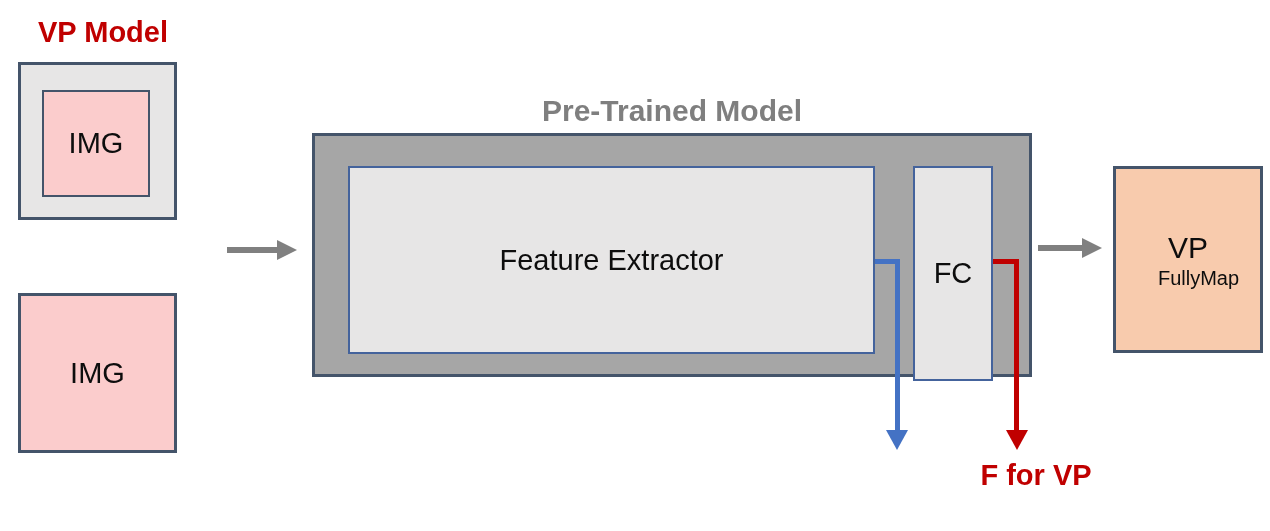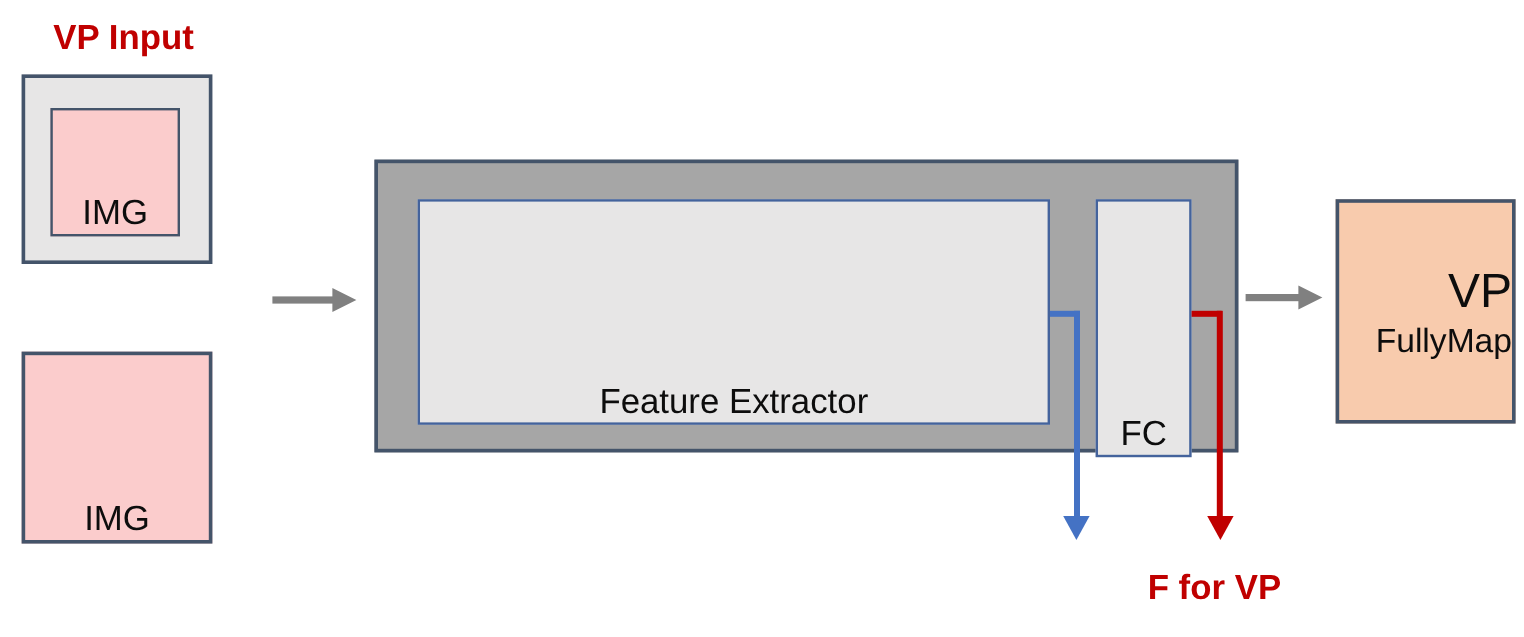--- a/index.html
+++ b/index.html
@@ -18,21 +18,21 @@
   html, body { margin: 0; padding: 0; background: #ffffff; }
   .canvas {
     position: relative;
     width: 1270px;
     height: 531px;
     background: #ffffff;
     overflow: hidden;
     font-family: "Liberation Sans", sans-serif;
   }
   .abs { position: absolute; box-sizing: border-box; }
-  .centered { display: flex; align-items: flex-end; justify-content: center; }
+  .centered { display: flex; align-items: center; justify-content: center; }
 
   
   .io-label {
     font-size: 29px;
     font-weight: bold;
     text-align: center;
     white-space: nowrap;
   }
   .vp-color { color: var(--vp-accent); }
   .lp-color { color: var(--lp-accent); }
@@ -85,22 +85,22 @@
   }
 
   
   .out-box {
     left: 1113px; top: 166px; width: 150px; height: 187px;
     background: var(--output-fill);
     border: 3px solid var(--border-dark);
     flex-direction: column;
     color: var(--text-black);
   }
-  .out-line1 { font-size: 40px; line-height: 1.25; }
-  .out-line2 { font-size: 28px; line-height: 1.15; margin-left: 21px; }
+  .out-line1 { font-size: 30px; line-height: 1.25; }
+  .out-line2 { font-size: 20px; line-height: 1.15; margin-left: 21px; }
 
   
   .hline { height: 6px; background: var(--arrow-gray); }
   .arrow1-line { left: 227px; top: 247px; width: 52px; }
   .arrow1-head {
     left: 277px; top: 240px; width: 0; height: 0;
     border-left: 20px solid var(--arrow-gray);
     border-top: 10px solid transparent;
     border-bottom: 10px solid transparent;
   }
@@ -123,41 +123,42 @@
   .red-h { left: 993px; top: 259px; width: 25px; height: 5px; background: var(--vp-accent); }
   .red-v { left: 1014px; top: 259px; width: 5px; height: 173px; background: var(--vp-accent); }
   .red-head {
     left: 1006px; top: 430px; width: 0; height: 0;
     border-top: 20px solid var(--vp-accent);
     border-left: 11px solid transparent;
     border-right: 11px solid transparent;
   }
 
   .f-for-lp { left: 798px; top: 459px; width: 160px; }
-  .f-for-vp { left: 932px; top: 459px; width: 160px; margin-top: 15px; }
+  .f-for-vp { left: 956px; top: 459px; width: 160px; }
 </style>
 </head>
 <body>
 
 <div class="canvas">
 
-  <div class="abs io-label vp-color vp-input-label">VP Input</div>
+  <div class="abs io-label vp-color vp-input-label">VP Model</div>
   <div class="abs vp-outer">
     <div class="abs centered vp-inner">
       <span class="img-text">IMG</span>
     </div>
   </div>
 
   <div class="abs centered lp-box">
     <span class="img-text">IMG</span>
   </div>
 
   <div class="abs hline arrow1-line"></div>
   <div class="abs arrow1-head"></div>
 
+  <div class="abs model-title">Pre-Trained Model</div>
   <div class="abs model-box"></div>
   <div class="abs centered fe-box">
     <span>Feature Extractor</span>
   </div>
   <div class="abs centered fc-box">
     <span>FC</span>
   </div>
 
   <div class="abs hline arrow2-line"></div>
   <div class="abs arrow2-head"></div>

